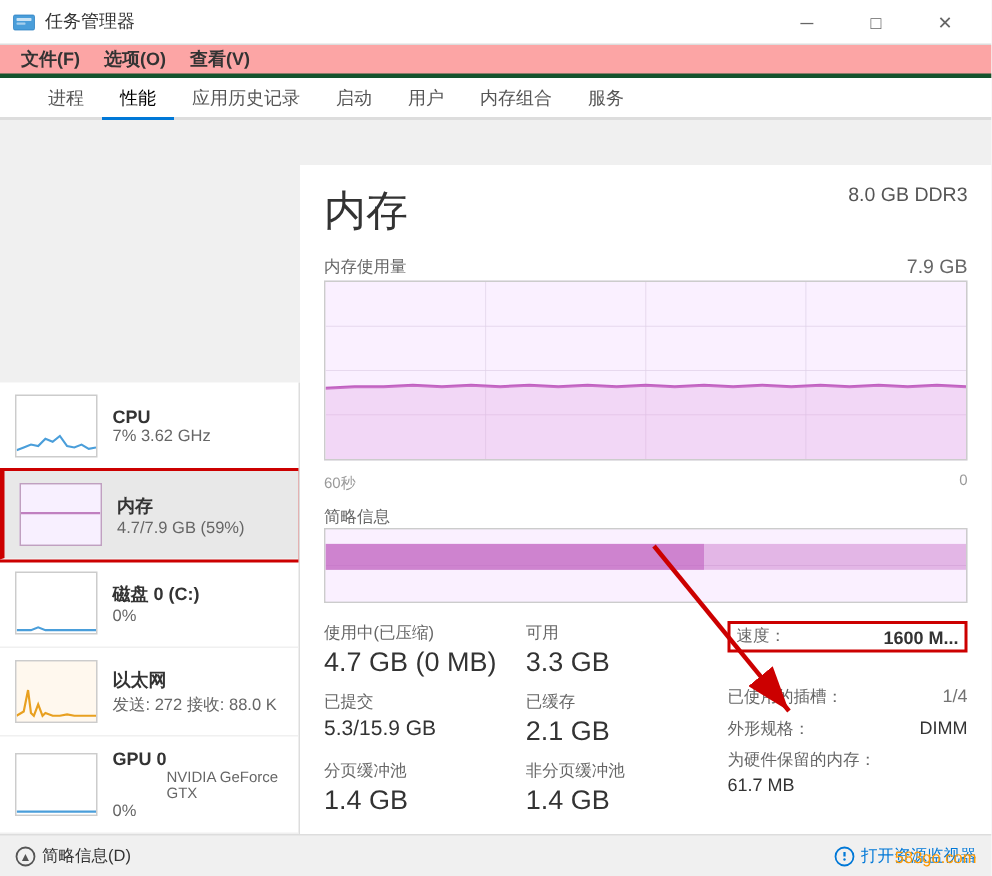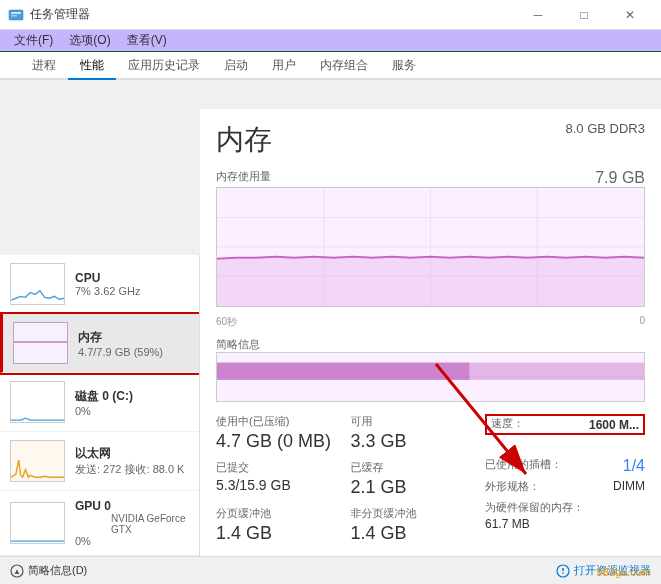--- a/index.html
+++ b/index.html
@@ -46,26 +46,27 @@
       justify-content: center;
       cursor: pointer;
       font-size: 12px;
       color: #666;
       background: transparent;
       border: none;
     }
 
     
     .menu-bar {
-      background: #c4b5fd;
+      background: #fca5a5;
       height: 22px;
       display: flex;
       align-items: center;
       padding: 0 6px;
-      border-bottom: 1px solid #14532d;
+      border-bottom: 3px solid #14532d;
+      font-weight: bold;
     }
     .menu-item {
       padding: 2px 8px;
       cursor: pointer;
       font-size: 12px;
       color: #333;
     }
 
     
     .tab-bar {
@@ -164,21 +165,21 @@
       text-align: right;
     }
 
     
     .chart-label {
       font-size: 11px;
       color: #666;
       margin-bottom: 2px;
     }
     .chart-right-label {
-      font-size: 16px;
+      font-size: 13px;
       color: #666;
       text-align: right;
     }
     .chart-container {
       border: 1px solid #ccc;
       background: #f8f0ff;
       position: relative;
       margin-bottom: 8px;
     }
     .usage-chart {
@@ -441,21 +442,21 @@
       </div>
 
       <div style="width:160px; flex-shrink:0;">
 
         <div style="display:flex; justify-content:space-between; align-items:center; margin-bottom:22px; border:2px solid #c00; padding:0 4px;">
           <span class="stat-label">速度：</span>
           <span style="font-size:12px; font-weight:600; color:#333;">1600 M...</span>
         </div>
         <div style="display:flex; justify-content:space-between; margin-bottom:4px;">
           <span class="stat-label">已使用的插槽：</span>
-          <span style="font-size:16px; color:#3b82f6;">1/4</span>
+          <span style="font-size:12px; color:#737373;">1/4</span>
         </div>
         <div style="display:flex; justify-content:space-between; margin-bottom:4px;">
           <span class="stat-label">外形规格：</span>
           <span style="font-size:12px; color:#333;">DIMM</span>
         </div>
         <div style="display:flex; justify-content:space-between; flex-wrap:wrap;">
           <span class="stat-label" style="width:100%;">为硬件保留的内存：</span>
           <span style="font-size:12px; color:#333;">61.7 MB</span>
         </div>
       </div>

